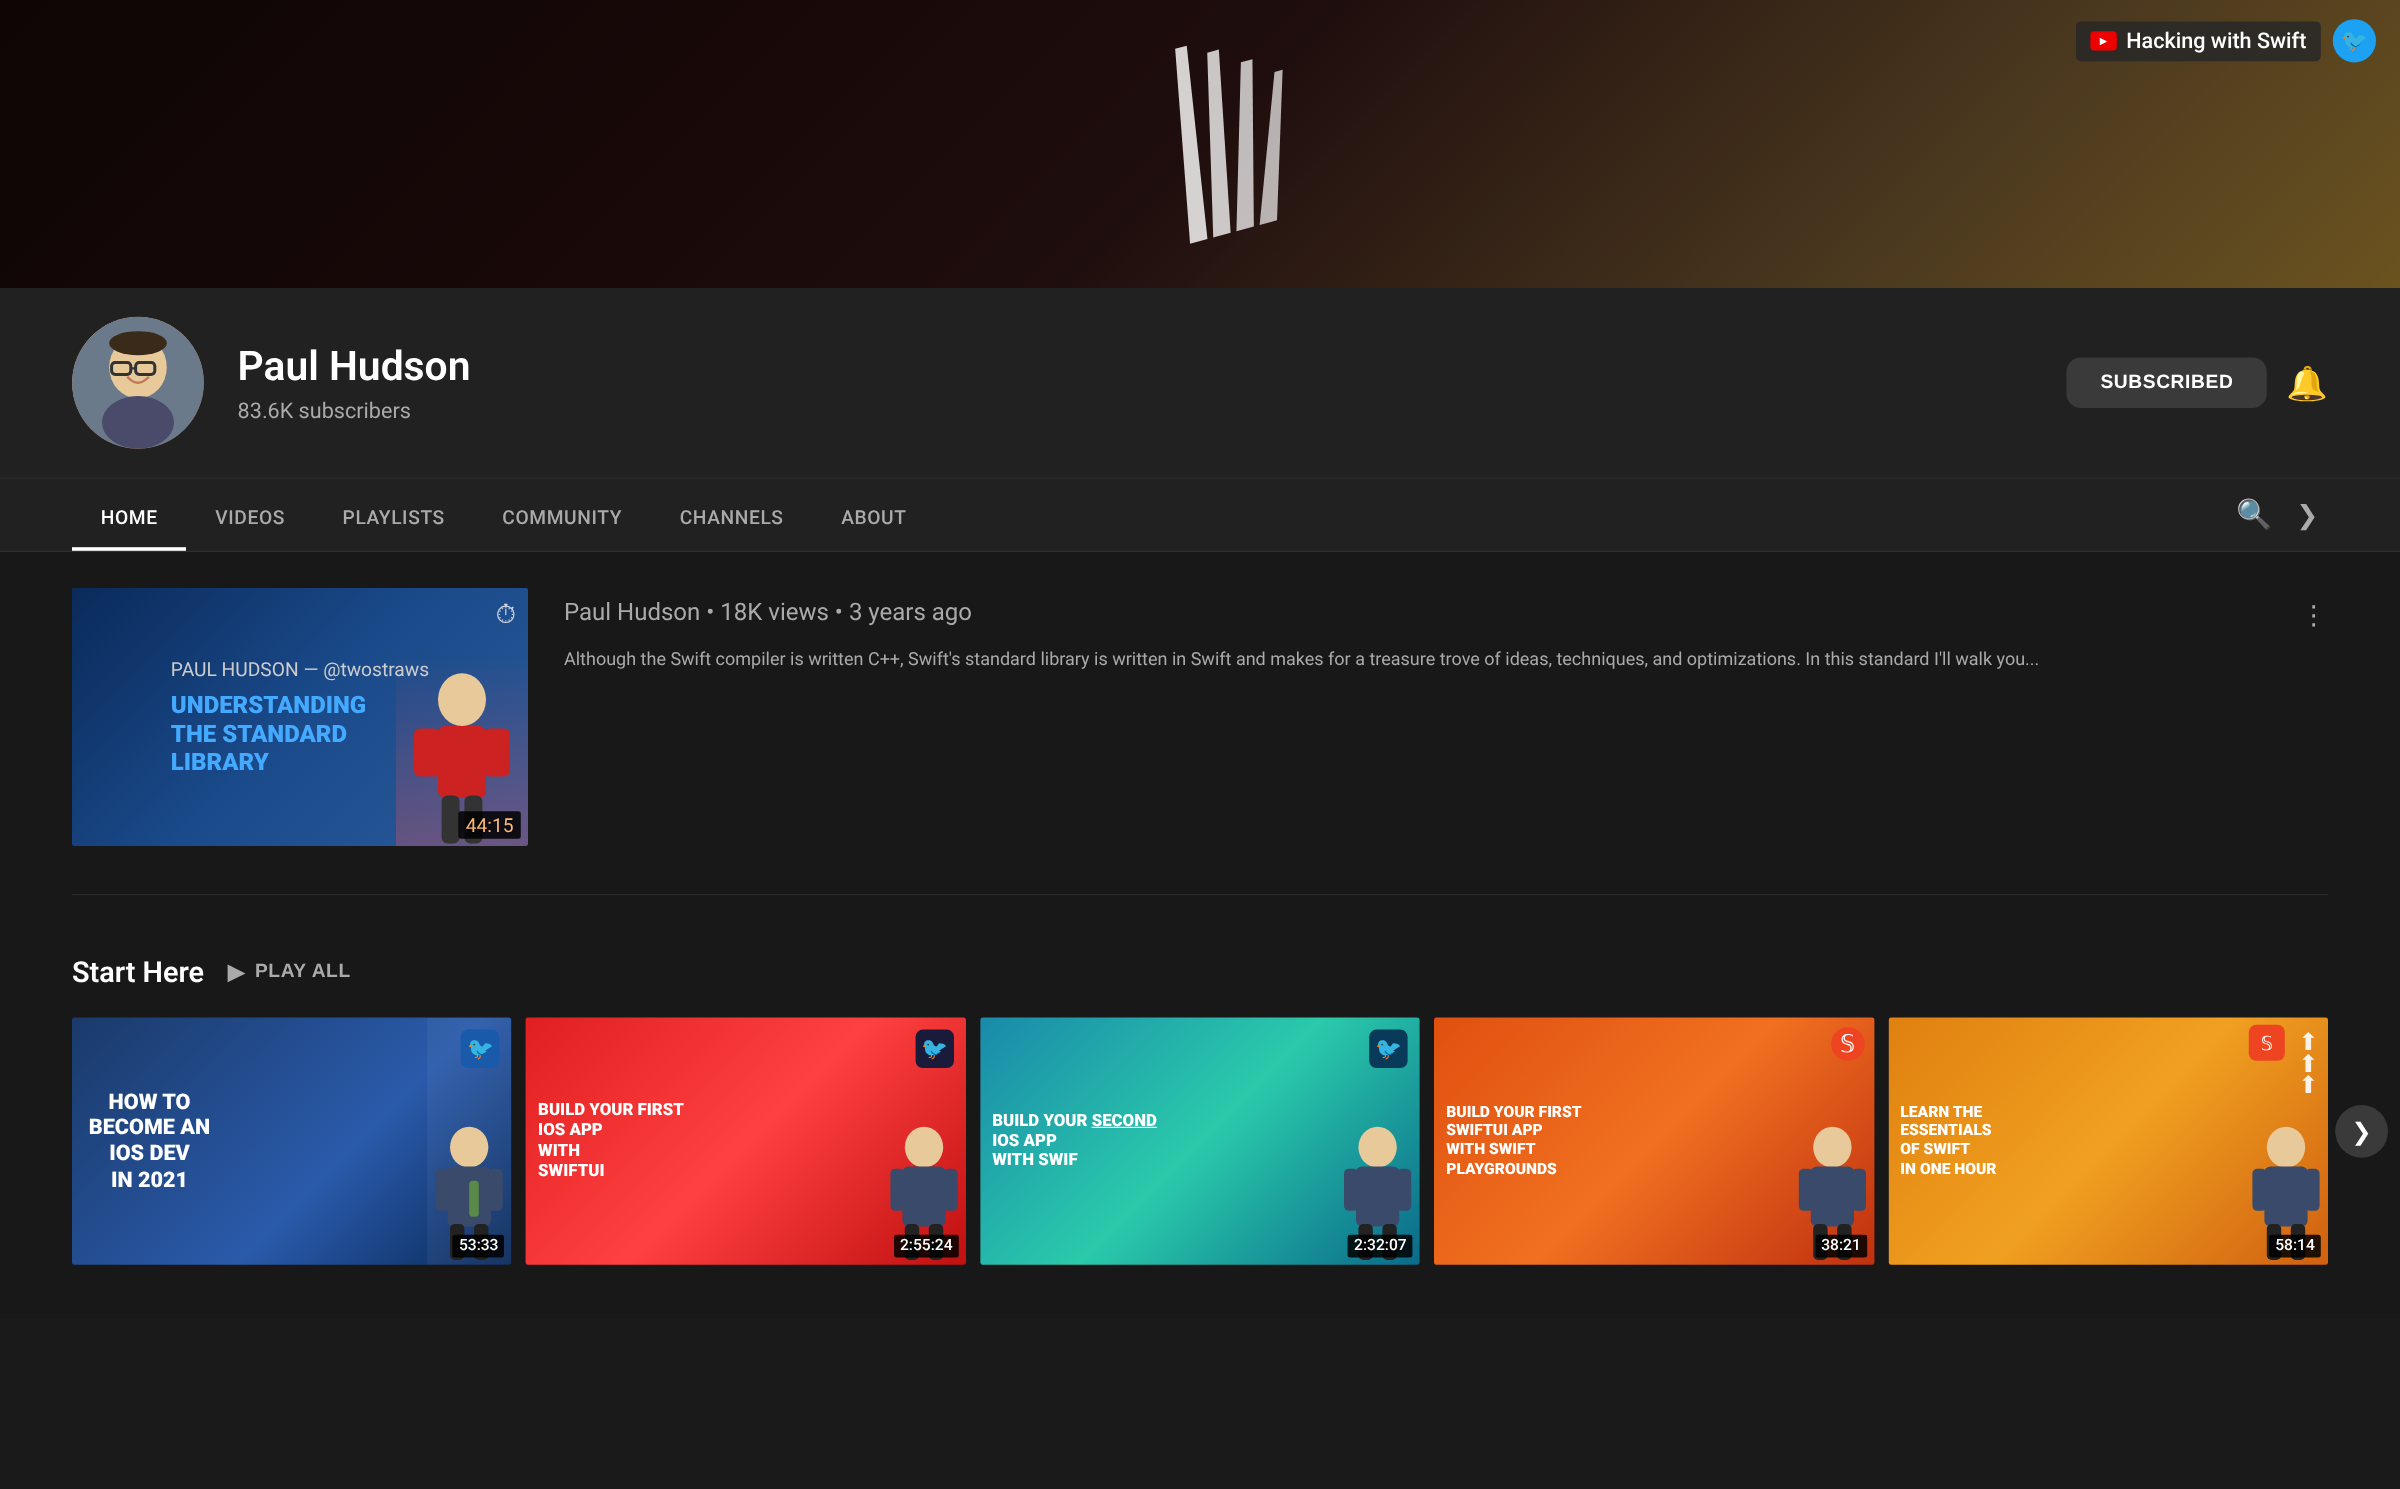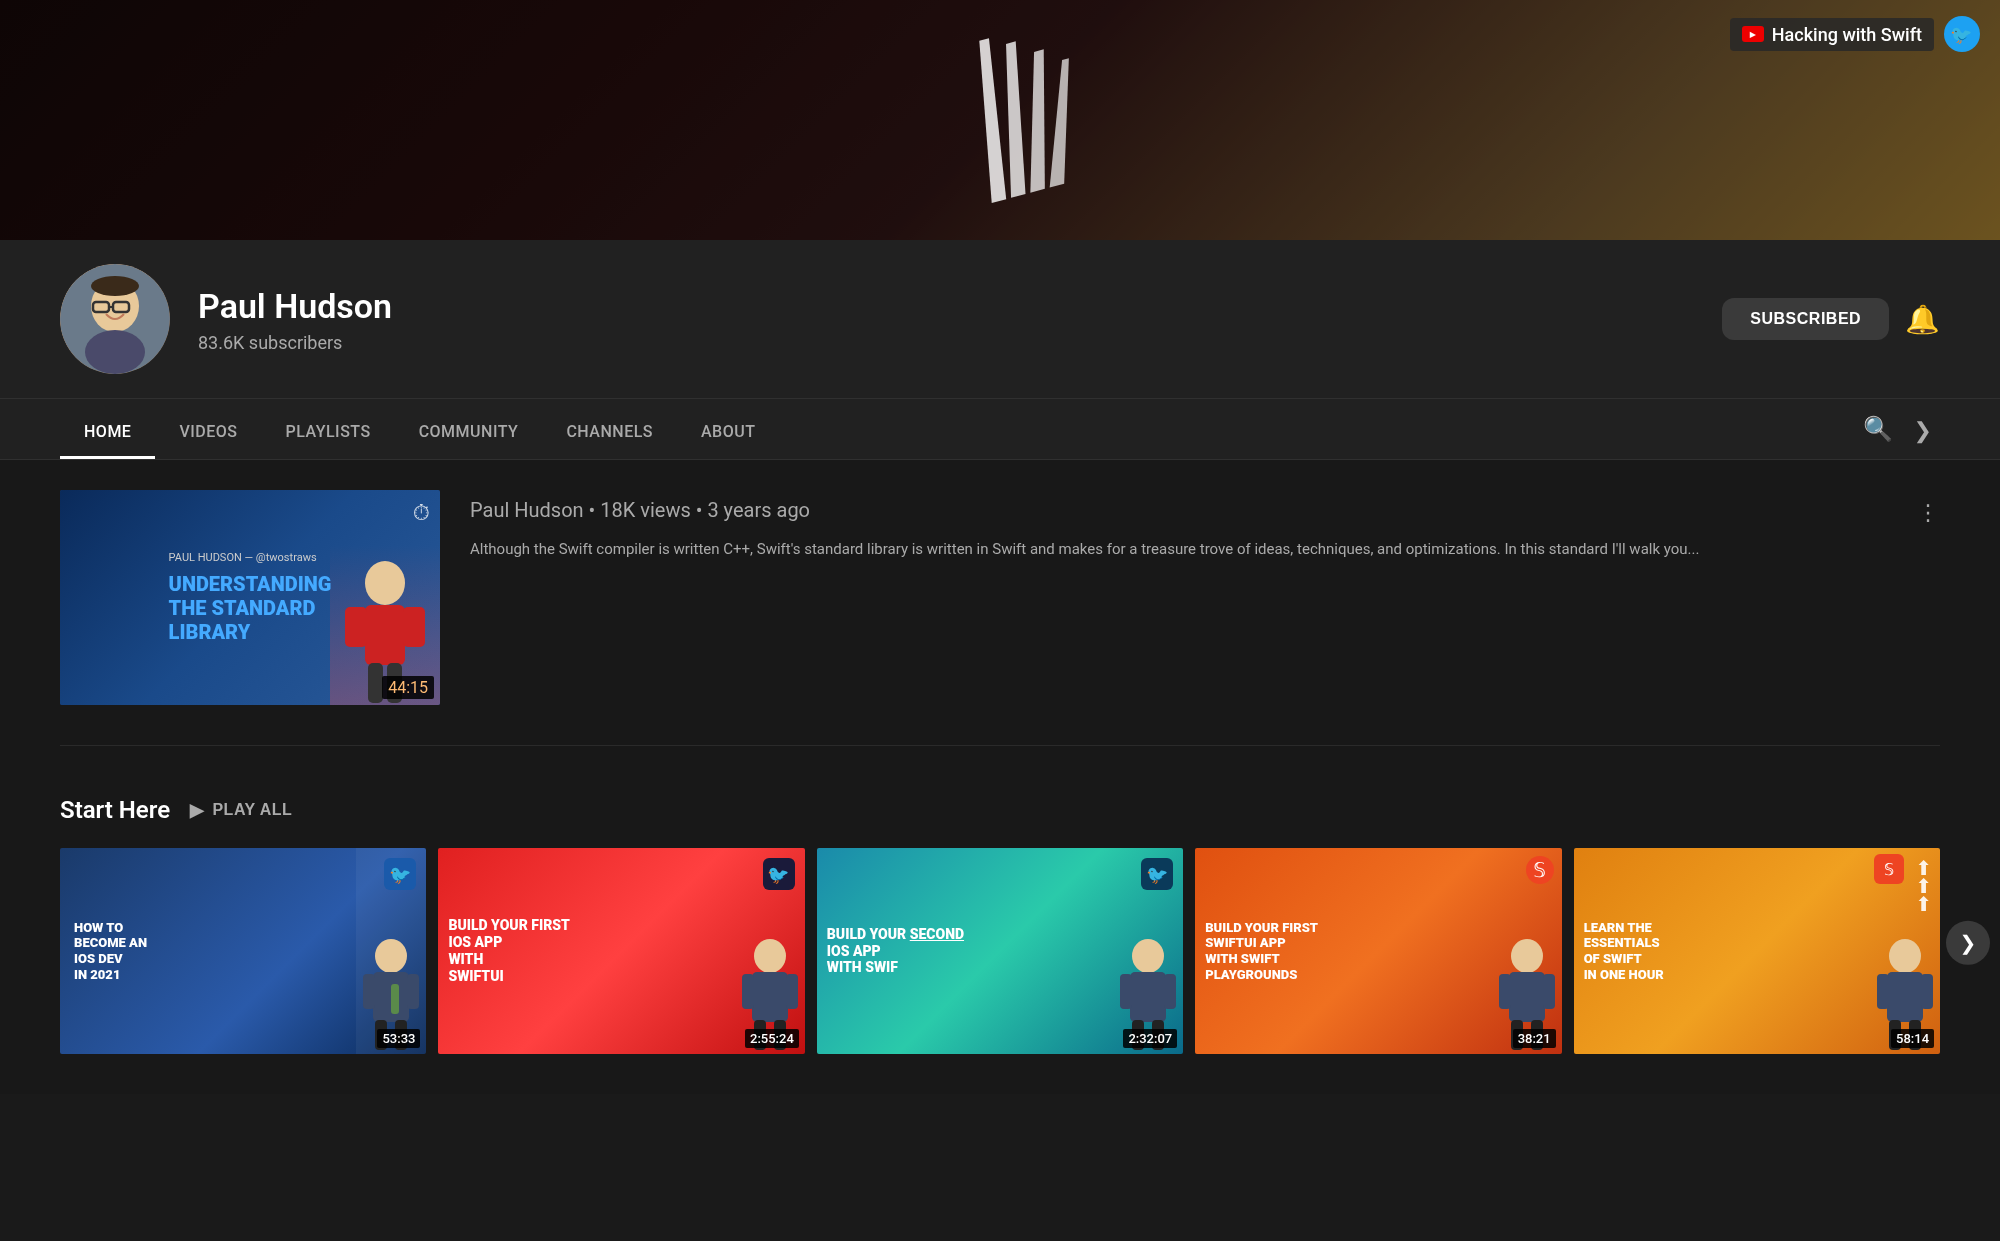--- a/index.html
+++ b/index.html
@@ -224,21 +224,21 @@
       inset: 0;
       background: linear-gradient(135deg, #0a2a5a 0%, #1a4a8a 50%, #2a5a9a 100%);
     }
     .featured-thumbnail-text {
       position: relative;
       z-index: 1;
       text-align: left;
       padding: 20px;
     }
     .featured-thumb-label {
-      font-size: 11px;
+      font-size: 16px;
       color: #ccc;
       margin-bottom: 8px;
     }
     .featured-thumb-title {
       font-size: 20px;
       font-weight: 900;
       color: #4af;
       text-transform: uppercase;
       line-height: 1.2;
     }
@@ -354,26 +354,27 @@
 
     
     .thumb-1 {
       background: linear-gradient(135deg, #1a3a6a 0%, #2a5aaa 60%, #0a2a5a 100%);
       display: flex;
       align-items: center;
       justify-content: flex-start;
       padding: 14px;
     }
     .thumb-1-text {
-      font-size: 13px;
+      font-size: 18px;
       font-weight: 900;
       color: #fff;
       text-transform: uppercase;
       line-height: 1.2;
       max-width: 55%;
+      text-align: center;
     }
     
     .thumb-2 {
       background: linear-gradient(135deg, #e02020 0%, #ff4040 50%, #c01010 100%);
       display: flex;
       align-items: center;
       padding: 10px;
     }
     .thumb-2-text {
       font-size: 14px;

